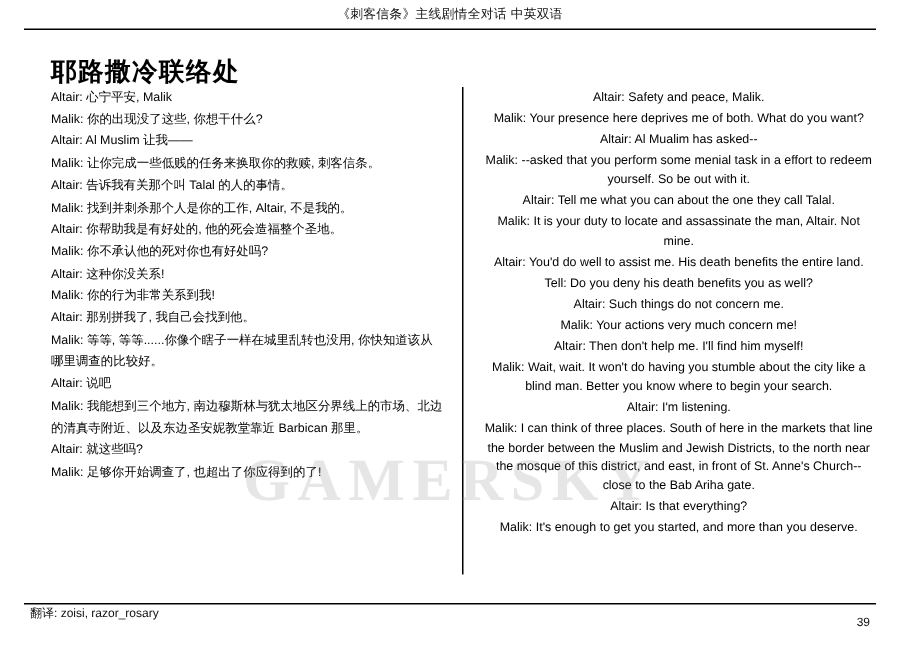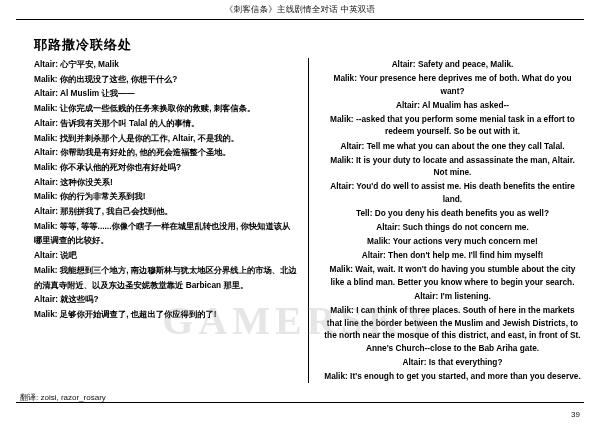--- a/index.html
+++ b/index.html
@@ -35,36 +35,35 @@
     top: 19px;
     left: 16px;
     right: 16px;
     height: 1px;
     background: #000;
   }
   .section-title {
     position: absolute;
     top: 36px;
     left: 34px;
-    font-size: 13px;
+    font-size: 17px;
     font-weight: bold;
     letter-spacing: 1px;
     color: #000;
   }
   .columns {
     position: absolute;
     top: 58px;
     left: 34px;
     right: 18px;
     bottom: 48px;
     display: flex;
   }
   .col {
     box-sizing: border-box;
-    font-weight: bold;
   }
   .col-left {
     width: 50%;
     padding-right: 10px;
   }
   .col-right {
     width: 50%;
     padding-left: 14px;
     border-left: 1px solid #000;
   }
@@ -99,21 +98,21 @@
   .footer-rule {
     position: absolute;
     bottom: 28px;
     left: 16px;
     right: 16px;
     height: 1px;
     background: #000;
   }
   .footer-left {
     position: absolute;
-    bottom: 28px;
+    bottom: 17px;
     left: 20px;
     font-size: 8px;
     color: #111;
   }
   .footer-right {
     position: absolute;
     bottom: 12px;
     right: 20px;
     font-size: 8px;
     color: #111;

